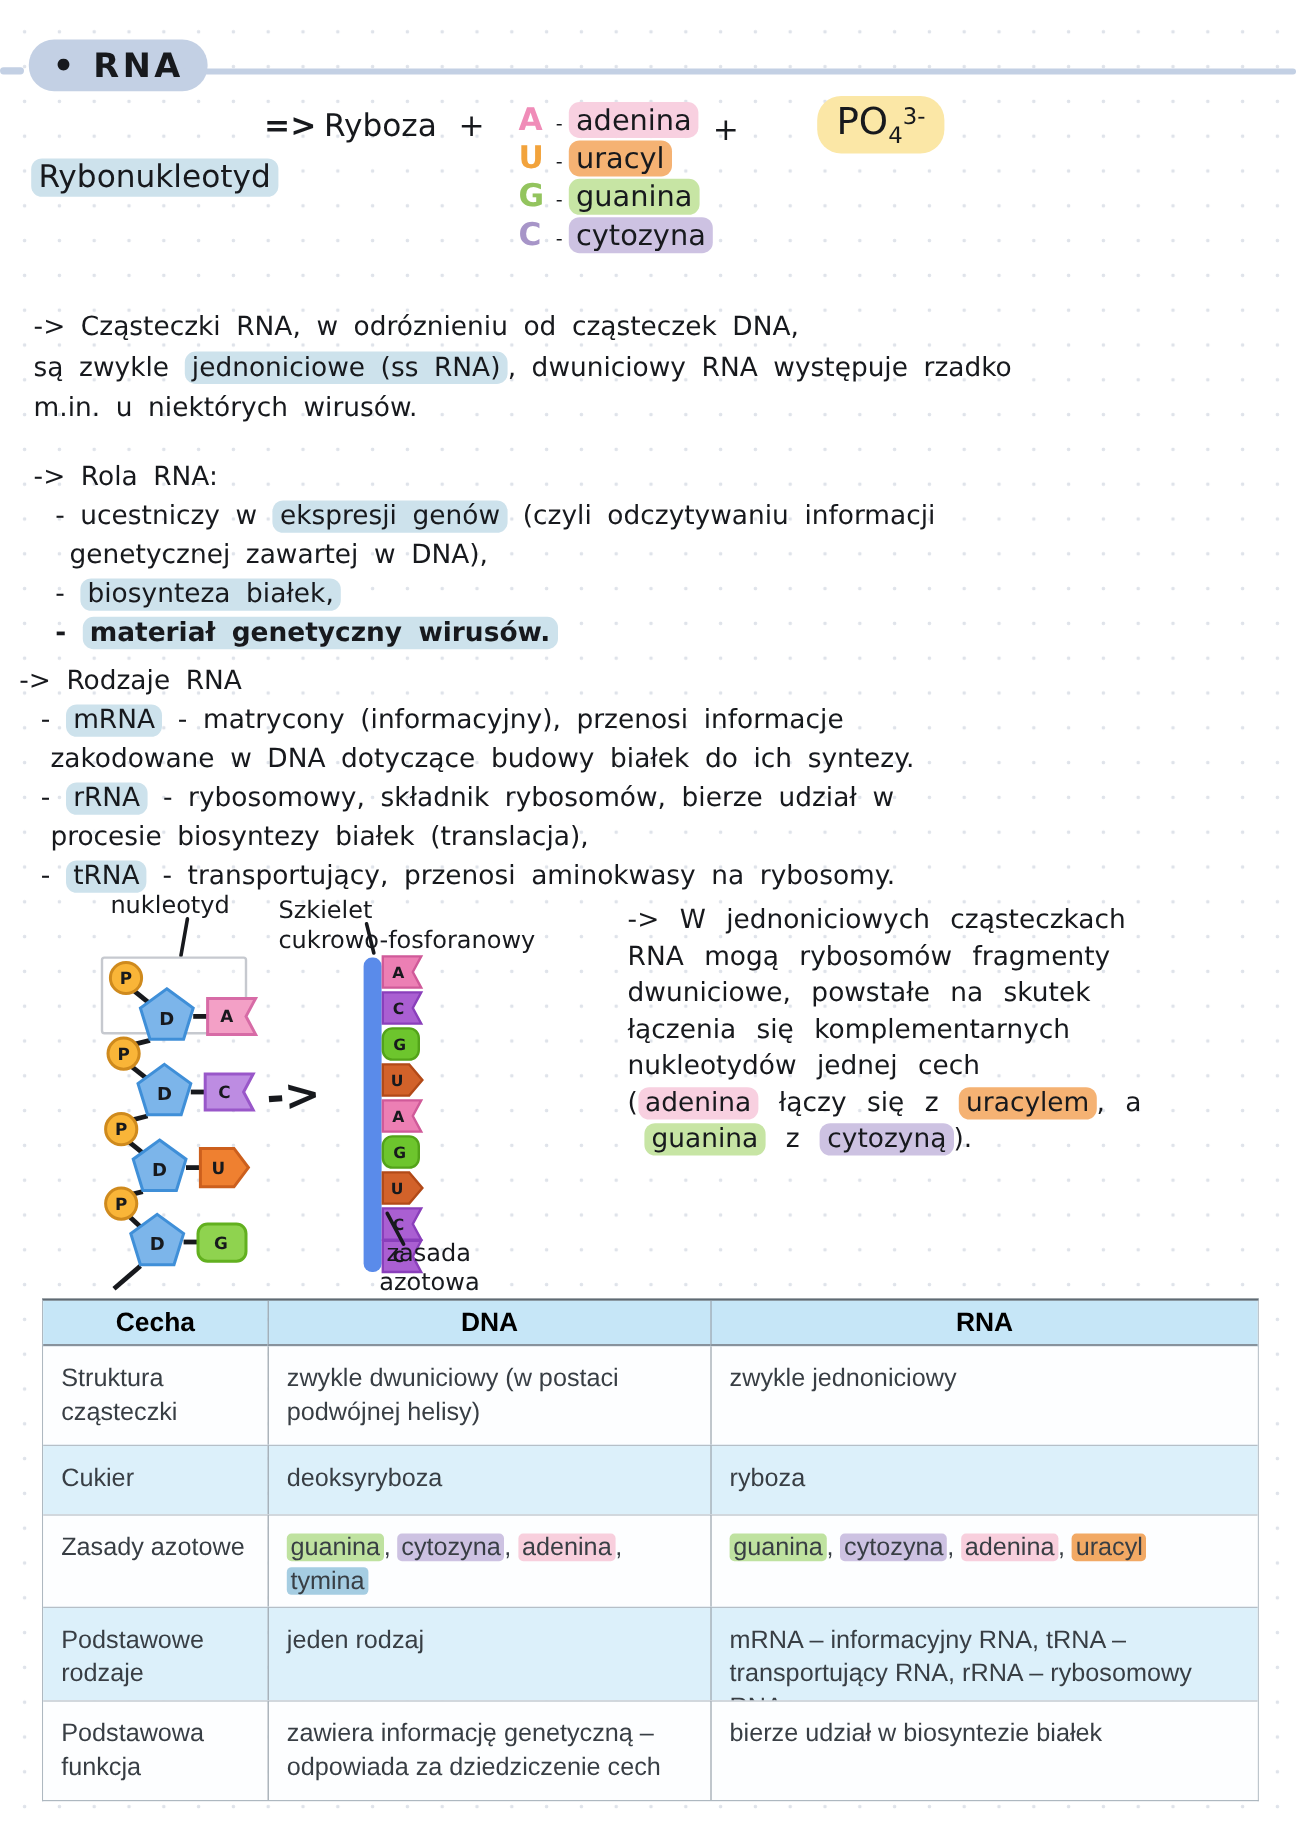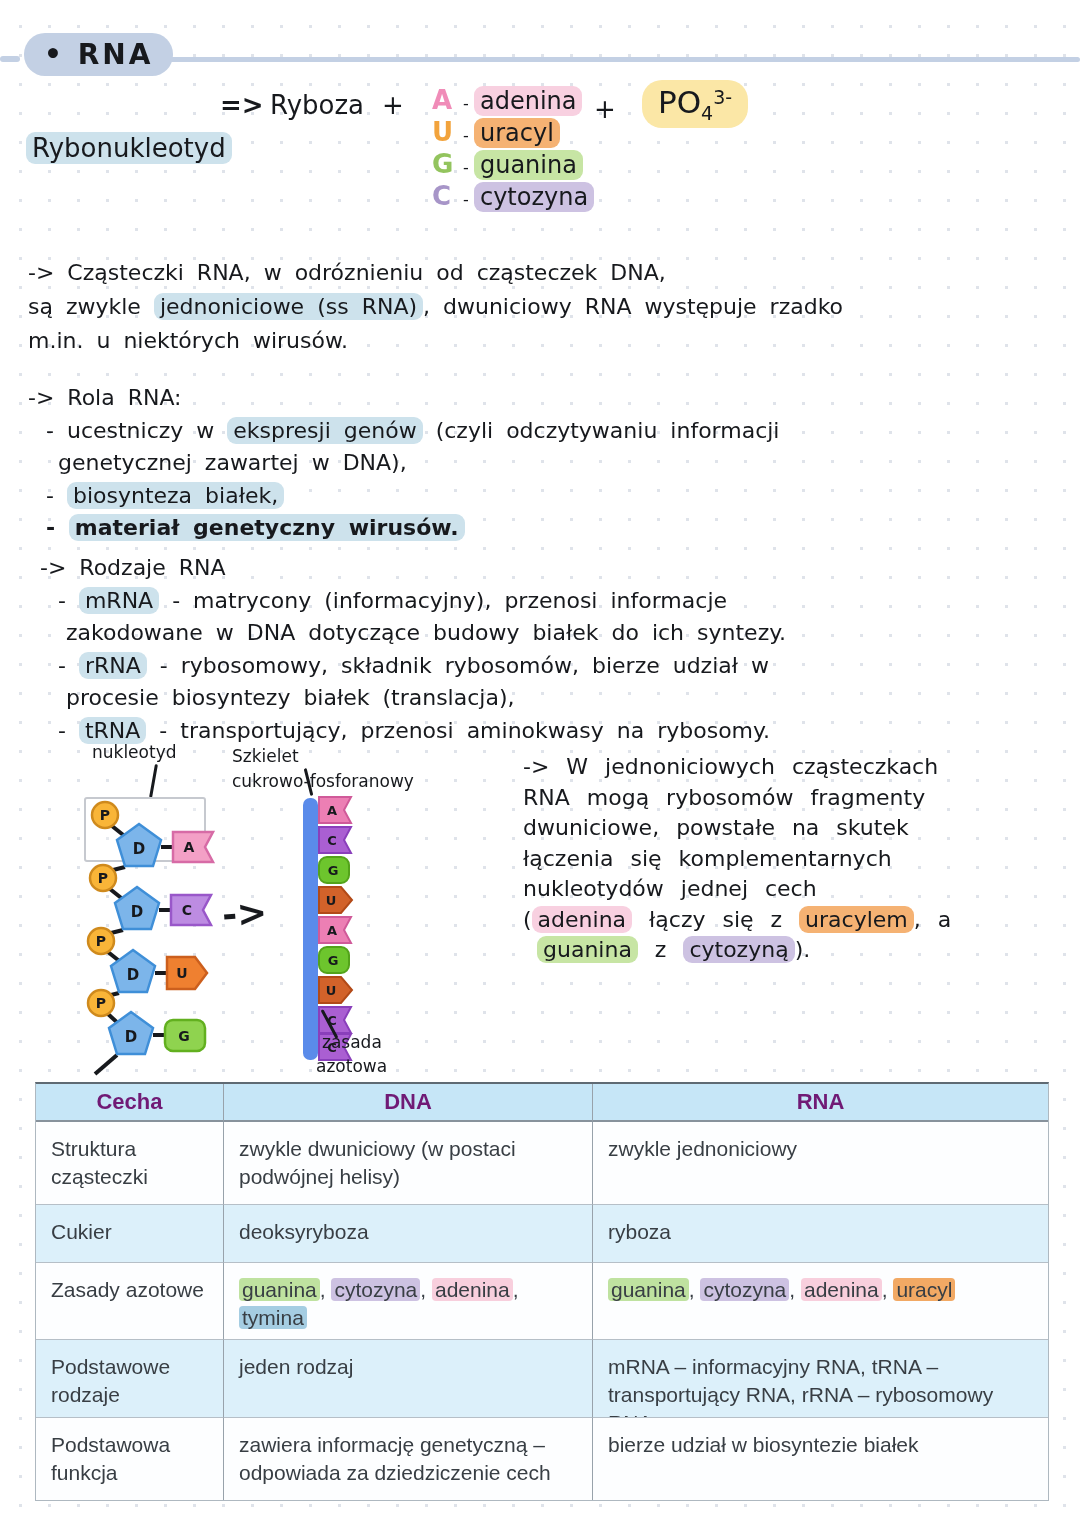--- a/index.html
+++ b/index.html
@@ -19,42 +19,42 @@
   .hl-purple{background:#cdc2e2;}
   
   .title-dash{left:0;top:56px;width:20px;height:6px;background:#c3d0e4;border-radius:3px;}
   .title-pill{left:24px;top:33px;background:#c3d0e4;border-radius:21px;padding:5px 20px;
               font-size:28px;font-weight:bold;letter-spacing:3px;}
   .title-line{left:152px;top:57px;right:0;height:5px;background:#c3d0e4;border-radius:3px;}
   
   .eq{font-size:26px;}
   .eq-letter{display:inline-block;width:26px;font-size:26px;font-weight:bold;}
   .legend-row{height:32px;line-height:32px;white-space:nowrap;}
-  .po4-pill{background:#fbe7a6;border-radius:20px;padding:4px 16px;font-size:31px;font-weight:500;}
+  .po4-pill{background:#fbe7a6;border-radius:20px;padding:4px 16px;font-size:31px;font-weight:500;margin-left:39px;}
   .po4-sub{font-size:19px;vertical-align:-7px;}
   .po4-sup{font-size:19px;vertical-align:9px;}
   
   .para{font-size:22px;line-height:34px;word-spacing:6px;white-space:nowrap;}
   .note-block{font-size:22px;line-height:30.5px;word-spacing:10px;white-space:nowrap;}
   
-  .dlabel{font-size:17px;font-weight:500;}
+  .dlabel{font-size:20px;font-weight:500;}
   .tick{background:#17191d;border-radius:2px;}
   .box-outline{border:2px solid #c6c9cf;border-radius:3px;background:rgba(255,255,255,0.25);}
   .hand-arrow{font-size:36px;font-weight:bold;transform:rotate(-4deg);}
   
   .tbl{left:35px;top:1082px;width:1012px;display:grid;
        grid-template-columns:187px 369px 456px;
        grid-template-rows:38px 82px 58px 77px 78px 83px;
        border-top:2px solid #5f6a73;border-bottom:1px solid #aeb8c0;
        border-left:1px solid #aeb8c0;border-right:1px solid #aeb8c0;
        font-family:"Liberation Sans",sans-serif;color:#383e44;}
   .tbl .cell{border-left:1px solid #98a2ab;padding:13px 15px 0 15px;font-size:21px;line-height:28px;}
   .tbl .cell.first-col{border-left:none;}
   .tbl .head{background:#c6e6f7;border-bottom:2px solid #87929c;font-weight:bold;font-size:22px;
-             display:flex;align-items:center;justify-content:center;padding:0;color:#701a75;}
+             display:flex;align-items:center;justify-content:center;padding:0;color:#000000;}
   .row-sep{border-top:1px solid #b6bfc7;}
   .bg-white{background:#fdfeff;}
   .bg-blue{background:#dcf0fa;}
   .thl{padding:0 3px;border-radius:4px;}
   .thl-g{background:#bfe2a0;}
   .thl-c{background:#cdc2e2;}
   .thl-a{background:#f8cfdd;}
   .thl-t{background:#a5cde2;}
   .thl-u{background:#f2a964;}
 </style>
@@ -105,21 +105,21 @@
   </div>
 
   <div class="abs para hw" style="left:28px;top:382px;line-height:32.5px;">
     <div>-&gt; Rola RNA:</div>
     <div style="padding-left:18px;"><span>- ucestniczy w </span><span class="hl hl-blue">ekspresji genów</span><span> (czyli odczytywaniu informacji</span></div>
     <div style="padding-left:30px;">genetycznej zawartej w DNA),</div>
     <div style="padding-left:18px;"><span>- </span><span class="hl hl-blue">biosynteza białek,</span></div>
     <div style="padding-left:18px;font-weight:bold;"><span>- </span><span class="hl hl-blue">materiał genetyczny wirusów.</span></div>
   </div>
 
-  <div class="abs para hw" style="left:40px;top:552px;line-height:32.5px;">
+  <div class="abs para hw" style="left:16px;top:552px;line-height:32.5px;">
     <div>-&gt; Rodzaje RNA</div>
     <div style="padding-left:18px;"><span>- </span><span class="hl hl-blue">mRNA</span><span> - matrycony (informacyjny), przenosi informacje</span></div>
     <div style="padding-left:26px;">zakodowane w DNA dotyczące budowy białek do ich syntezy.</div>
     <div style="padding-left:18px;"><span>- </span><span class="hl hl-blue">rRNA</span><span> - rybosomowy, składnik rybosomów, bierze udział w</span></div>
     <div style="padding-left:26px;">procesie biosyntezy białek (translacja),</div>
     <div style="padding-left:18px;"><span>- </span><span class="hl hl-blue">tRNA</span><span> - transportujący, przenosi aminokwasy na rybosomy.</span></div>
   </div>
 
   <span class="abs hw dlabel" style="left:92px;top:742px;">nukleotyd</span>
   <div class="abs tick" style="left:152px;top:764px;width:3px;height:34px;transform:rotate(10deg);"></div>

